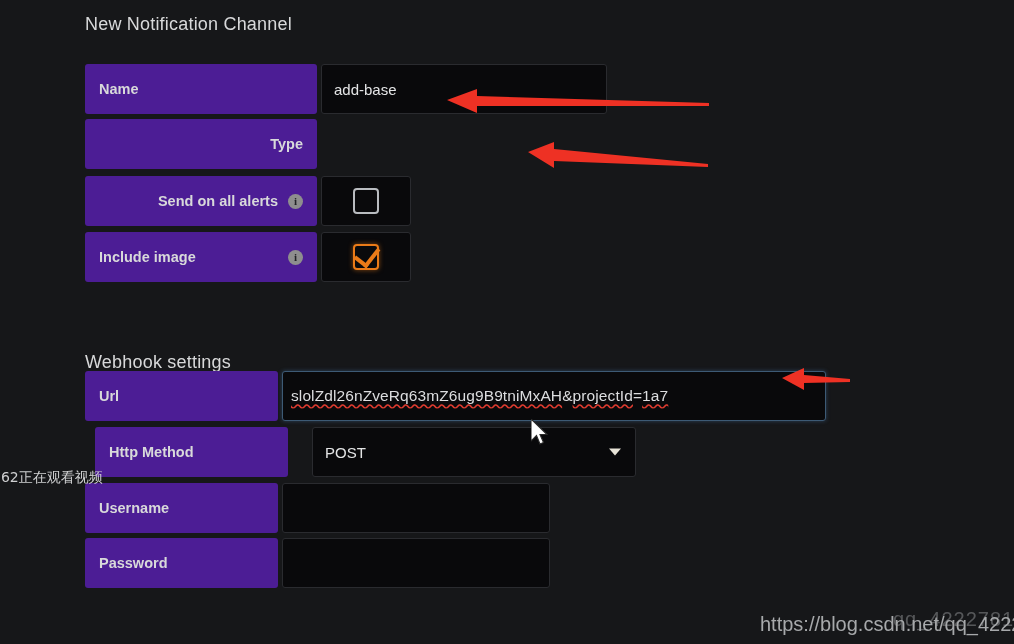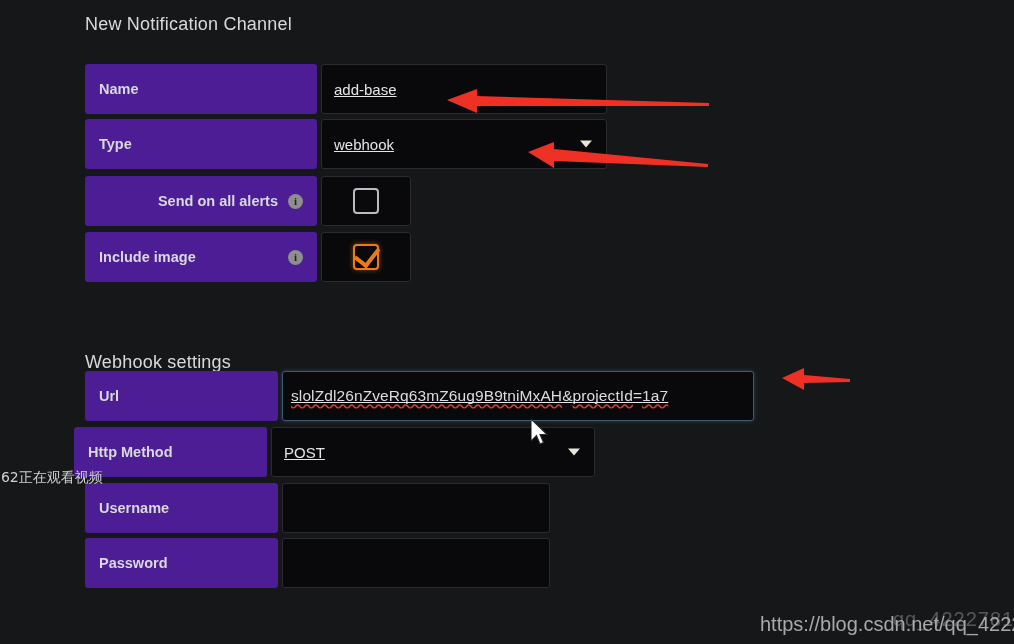--- a/index.html
+++ b/index.html
@@ -76,56 +76,55 @@
     border: 1px solid #2a2b2f;
     border-radius: 3px;
     margin-left: 4px;
     display: flex;
     align-items: center;
     padding: 0 12px;
     box-sizing: border-box;
     font-size: 15px;
     color: #e4e5e6;
     position: relative;
-    text-decoration: underline;
   }
   .row-field.checkbox-cell {
     justify-content: center;
     padding: 0;
   }
 
   
   #row-name      { left: 85px; top: 64px;  }
   #row-name .row-label { width: 232px; }
   #row-name .row-field { width: 286px; }
 
   #row-type      { left: 85px; top: 119px; }
-  #row-type .row-label { width: 232px; }
+  #row-type .row-label { width: 232px; text-align: right; }
   #row-type .row-field { width: 286px; }
 
   #row-sendall   { left: 85px; top: 176px; text-align: right; }
   #row-sendall .row-label { width: 232px; }
   #row-sendall .row-field { width: 90px; }
 
   #row-include   { left: 85px; top: 232px; }
   #row-include .row-label { width: 232px; }
   #row-include .row-field { width: 90px; }
 
   
   #row-url       { left: 85px; top: 371px; }
   #row-url .row-label { width: 193px; }
   #row-url .row-field {
-    width: 472px;
+    width: 544px;
     border: 1px solid #3d5a75;
     box-shadow: 0 0 4px rgba(70,120,170,0.45);
     padding: 12px 8px;
     overflow: hidden;
   }
 
-  #row-http      { left: 74px; top: 427px; }
+  #row-http      { left: 95px; top: 427px; gap: 20px; }
   #row-http .row-label { width: 193px; }
   #row-http .row-field { width: 324px; }
 
   #row-username  { left: 85px; top: 483px; }
   #row-username .row-label { width: 193px; }
   #row-username .row-field { width: 268px; }
 
   #row-password  { left: 85px; top: 538px; }
   #row-password .row-label { width: 193px; }
   #row-password .row-field { width: 268px; }
@@ -240,24 +239,20 @@
     </div>
     <div class="row-field">
       <span>add-base</span>
     </div>
   </div>
 
   <div class="form-row" id="row-type">
     <div class="row-label">
       <span class="label-text">Type</span>
     </div>
-    <div class="row-field">
-      <span>webhook</span>
-      <span class="caret"></span>
-    </div>
   </div>
 
   <div class="form-row" id="row-sendall">
     <div class="row-label">
       <span class="label-text">Send on all alerts</span>
       <span class="info-icon">i</span>
     </div>
     <div class="row-field checkbox-cell">
       <span class="checkbox unchecked"></span>
     </div>

